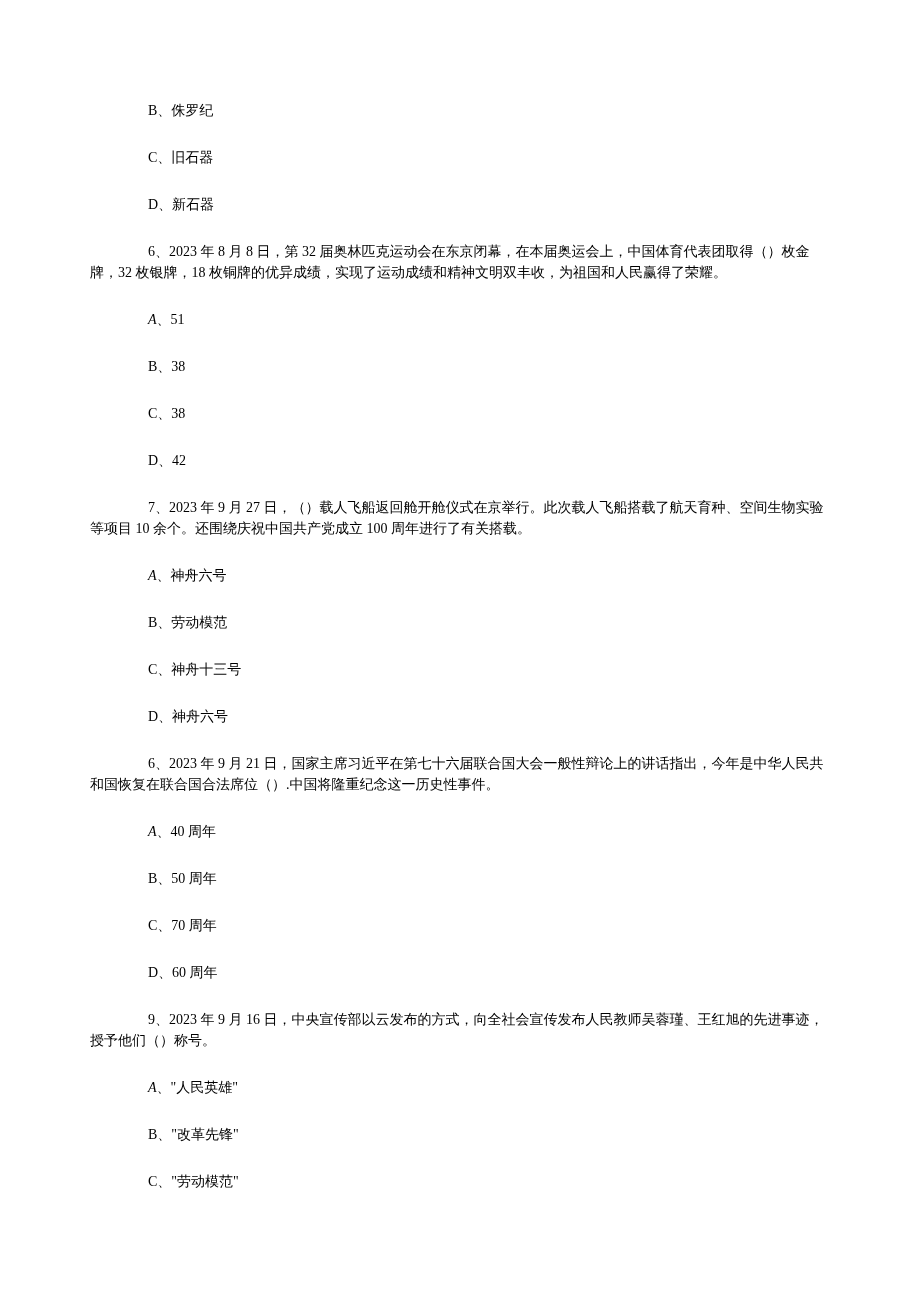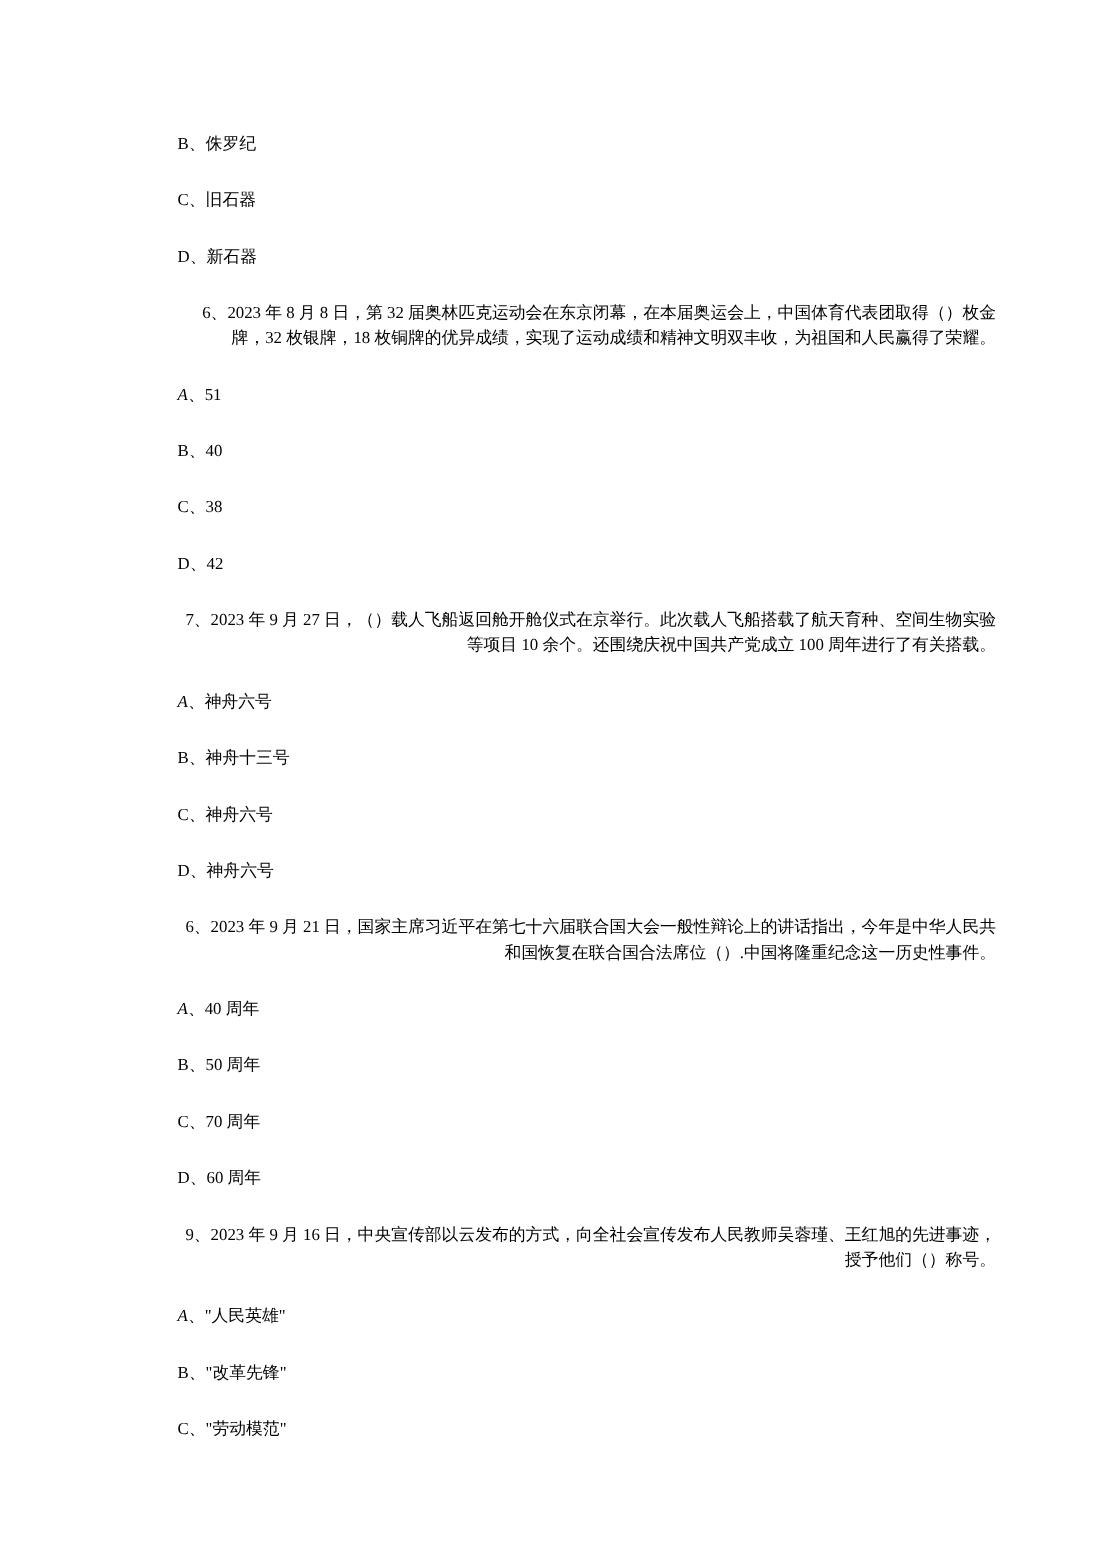--- a/index.html
+++ b/index.html
@@ -12,54 +12,52 @@
     min-height: 1301px;
     font-family: "SimSun", "宋体", serif;
     font-size: 14px;
     color: #000000;
     line-height: 1.5;
     box-sizing: border-box;
     padding: 100px 90px 80px 90px;
   }
   .q {
     margin-bottom: 26px;
-    text-align: right;
   }
   
   .hang {
     text-indent: 58px;
     padding-left: 0;
   }
   .opt {
     padding-left: 58px;
     margin-bottom: 26px;
-    margin-top: 10px;
   }
   .ital {
     font-style: italic;
     font-family: "Times New Roman", serif;
   }
 </style>
 </head>
 <body>
 
 <div class="opt">B、侏罗纪</div>
 <div class="opt">C、旧石器</div>
 <div class="opt">D、新石器</div>
 
 <div class="q hang">6、2023 年 8 月 8 日，第 32 届奥林匹克运动会在东京闭幕，在本届奥运会上，中国体育代表团取得（）枚金牌，32 枚银牌，18 枚铜牌的优异成绩，实现了运动成绩和精神文明双丰收，为祖国和人民赢得了荣耀。</div>
 <div class="opt"><span class="ital">A</span><span>、51</span></div>
-<div class="opt">B、40</div>
+<div class="opt">B、38</div>
 <div class="opt">C、38</div>
 <div class="opt">D、42</div>
 
 <div class="q hang">7、2023 年 9 月 27 日，（）载人飞船返回舱开舱仪式在京举行。此次载人飞船搭载了航天育种、空间生物实验等项目 10 余个。还围绕庆祝中国共产党成立 100 周年进行了有关搭载。</div>
 <div class="opt"><span class="ital">A</span><span>、神舟六号</span></div>
-<div class="opt">B、神舟十三号</div>
-<div class="opt">C、神舟六号</div>
+<div class="opt">B、劳动模范</div>
+<div class="opt">C、神舟十三号</div>
 <div class="opt">D、神舟六号</div>
 
 <div class="q hang">6、2023 年 9 月 21 日，国家主席习近平在第七十六届联合国大会一般性辩论上的讲话指出，今年是中华人民共和国恢复在联合国合法席位（）.中国将隆重纪念这一历史性事件。</div>
 <div class="opt"><span class="ital">A</span><span>、40 周年</span></div>
 <div class="opt">B、50 周年</div>
 <div class="opt">C、70 周年</div>
 <div class="opt">D、60 周年</div>
 
 <div class="q hang">9、2023 年 9 月 16 日，中央宣传部以云发布的方式，向全社会宣传发布人民教师吴蓉瑾、王红旭的先进事迹，授予他们（）称号。</div>
 <div class="opt"><span class="ital">A</span><span>、"人民英雄"</span></div>

